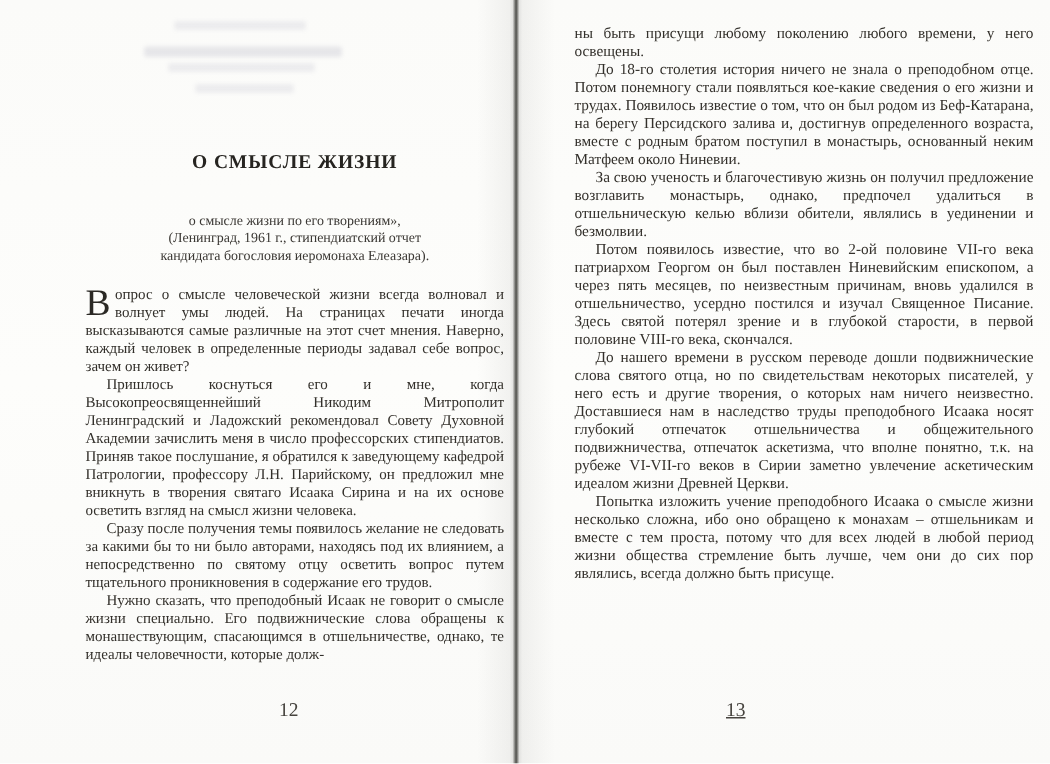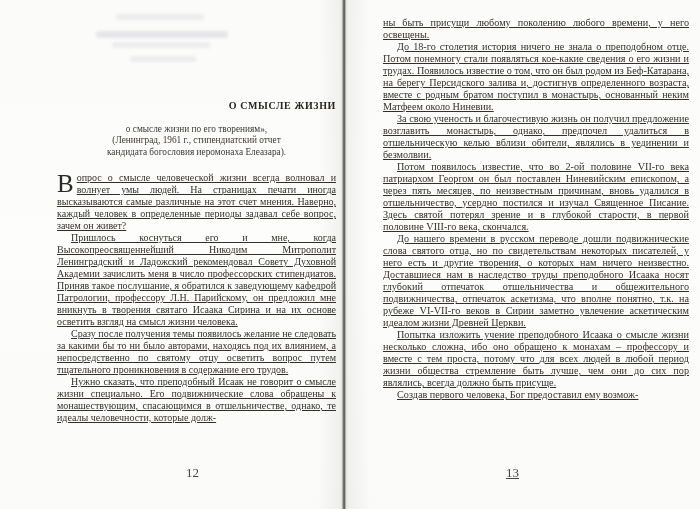--- a/index.html
+++ b/index.html
@@ -36,42 +36,42 @@
   .ghost.g1 { left: 116px; top: 14px;  width: 88px;  height: 6px; }
   .ghost.g2 { left: 96px;  top: 31px;  width: 132px; height: 7px; background: rgba(105,108,142,0.14); }
   .ghost.g3 { left: 112px; top: 42px;  width: 98px;  height: 6px; }
   .ghost.g4 { left: 130px; top: 56px;  width: 66px;  height: 6px; }
 
   .page { position: absolute; color: #33302b; }
   #left-page  { left: 57px;  top: 100px; width: 279px; }
   #right-page { left: 383px; top: 17px;  width: 306px; }
 
   .chapter-title {
-    font-size: 10px; font-weight: bold; letter-spacing: 0.6px;
-    text-align: right; margin: 0 0 13px 0; color: #262420;
+    font-size: 13px; font-weight: bold; letter-spacing: 0.6px;
+    text-align: center; margin: 0 0 27px 0; color: #262420;
   }
   .chapter-subtitle {
     text-align: center; font-size: 9.3px; line-height: 11.3px;
     margin: 0 0 14px 0; color: #3a3733;
   }
-  .body-text { text-align: justify; text-decoration: underline; }
+  .body-text { text-align: justify; }
   #left-page  .body-text { font-size: 10px;   line-height: 12px; }
   #right-page .body-text { font-size: 10.2px; line-height: 12px; }
   .body-text p { margin: 0; text-indent: 14px; }
   .body-text p.noindent { text-indent: 0; }
   .dropcap {
     float: left; font-size: 25px; line-height: 21px;
     padding: 1px 3px 0 0; color: #2b2925;
   }
   .page-number {
     position: absolute; font-size: 13px; color: #46433e;
     width: 40px; 
   }
   #page-number-left  { left: 186px; top: 465px; }
-  #page-number-right { left: 506px; top: 465px; text-decoration: underline; }
+  #page-number-right { left: 484px; top: 465px; text-decoration: underline; }
 </style>
 </head>
 <body>
 
 <div id="spread">
 
   <div class="ghost g1"></div>
   <div class="ghost g2"></div>
   <div class="ghost g3"></div>
   <div class="ghost g4"></div>
@@ -94,21 +94,20 @@
       </div>
   </div>
 
   <div id="right-page" class="page">
     <div class="body-text">
         <p class="noindent">ны быть присущи любому поколению любого времени, у него освещены.</p>
         <p>До 18-го столетия история ничего не знала о преподобном отце. Потом понемногу стали появляться кое-какие сведения о его жизни и трудах. Появилось известие о том, что он был родом из Беф-Катарана, на берегу Персидского залива и, достигнув определенного возраста, вместе с родным братом поступил в монастырь, основанный неким Матфеем около Ниневии.</p>
         <p>За свою ученость и благочестивую жизнь он получил предложение возглавить монастырь, однако, предпочел удалиться в отшельническую келью вблизи обители, являлись в уединении и безмолвии.</p>
         <p>Потом появилось известие, что во 2-ой половине VII-го века патриархом Георгом он был поставлен Ниневийским епископом, а через пять месяцев, по неизвестным причинам, вновь удалился в отшельничество, усердно постился и изучал Священное Писание. Здесь святой потерял зрение и в глубокой старости, в первой половине VIII-го века, скончался.</p>
         <p>До нашего времени в русском переводе дошли подвижнические слова святого отца, но по свидетельствам некоторых писателей, у него есть и другие творения, о которых нам ничего неизвестно. Доставшиеся нам в наследство труды преподобного Исаака носят глубокий отпечаток отшельничества и общежительного подвижничества, отпечаток аскетизма, что вполне понятно, т.к. на рубеже VI-VII-го веков в Сирии заметно увлечение аскетическим идеалом жизни Древней Церкви.</p>
-        <p>Попытка изложить учение преподобного Исаака о смысле жизни несколько сложна, ибо оно обращено к монахам – профессору и вместе с тем проста, потому что для всех людей в любой период жизни общества стремление быть лучше, чем они до сих пор являлись, всегда должно быть присуще.</p>
-        <p>Создав первого человека, Бог предоставил ему возмож-</p>
+        <p>Попытка изложить учение преподобного Исаака о смысле жизни несколько сложна, ибо оно обращено к монахам – отшельникам и вместе с тем проста, потому что для всех людей в любой период жизни общества стремление быть лучше, чем они до сих пор являлись, всегда должно быть присуще.</p>
       </div>
   </div>
 
   <div id="page-number-left" class="page-number">12</div>
   <div id="page-number-right" class="page-number">13</div>
 
 </div>
 
 </body></html>

